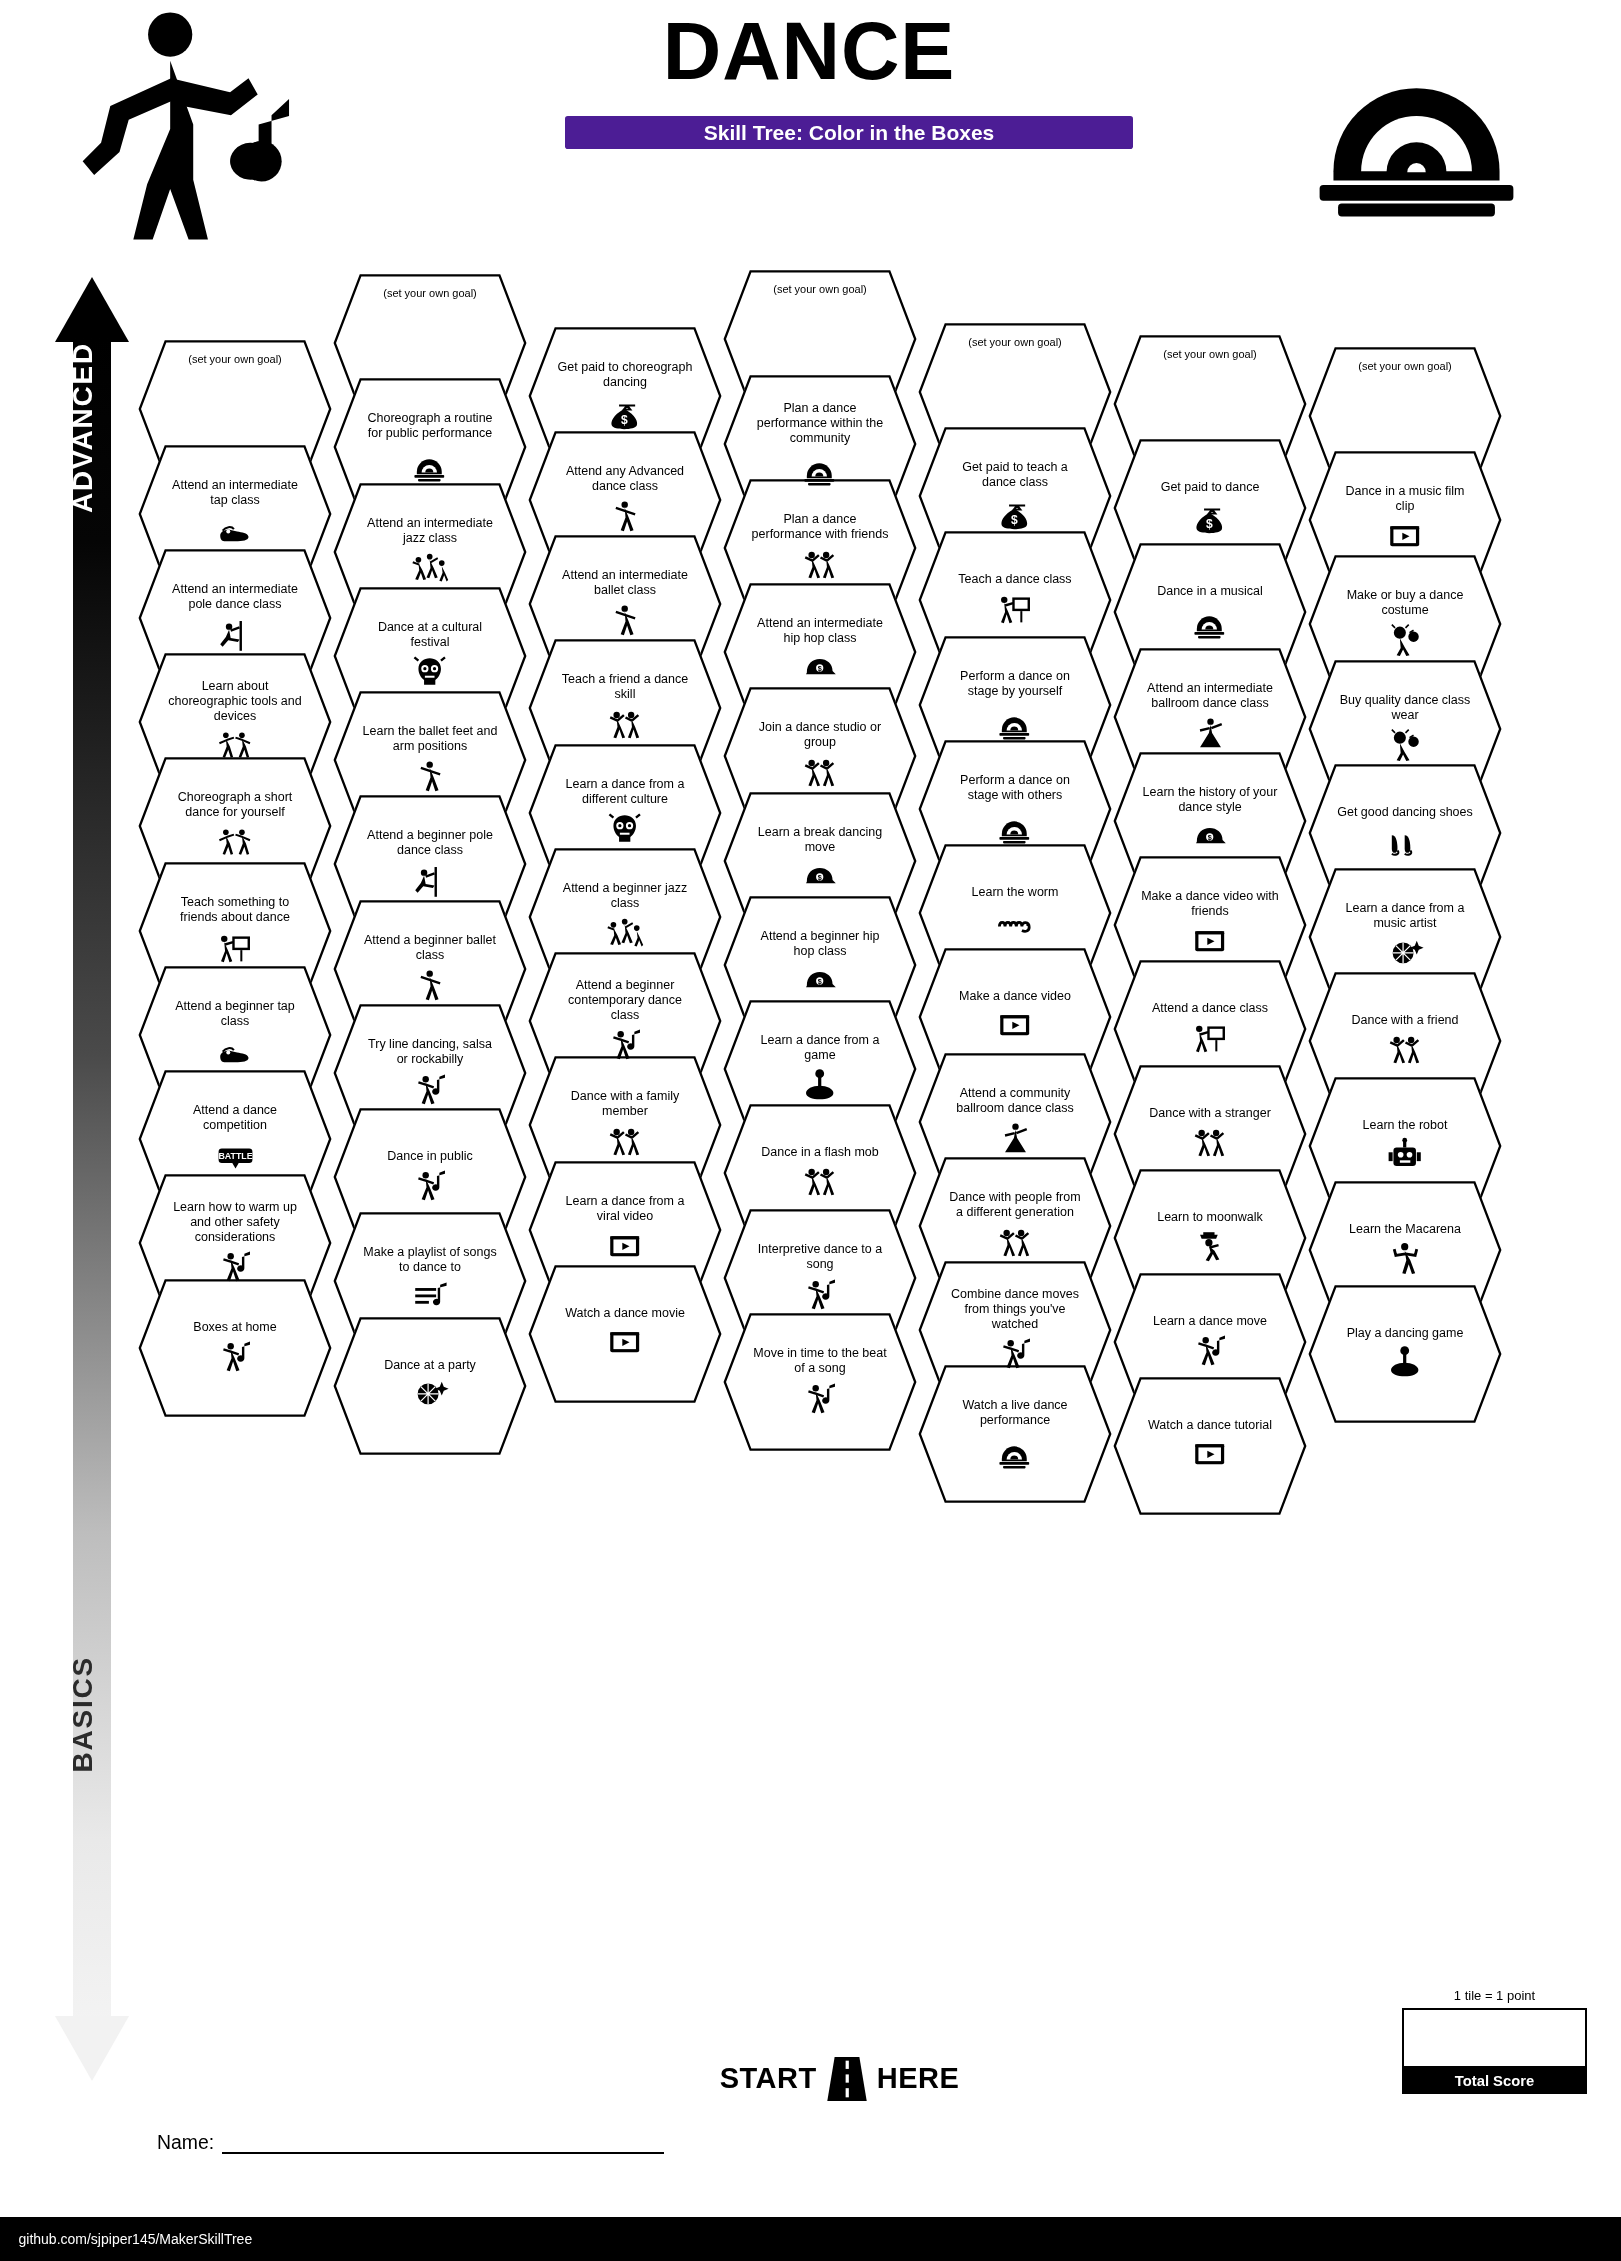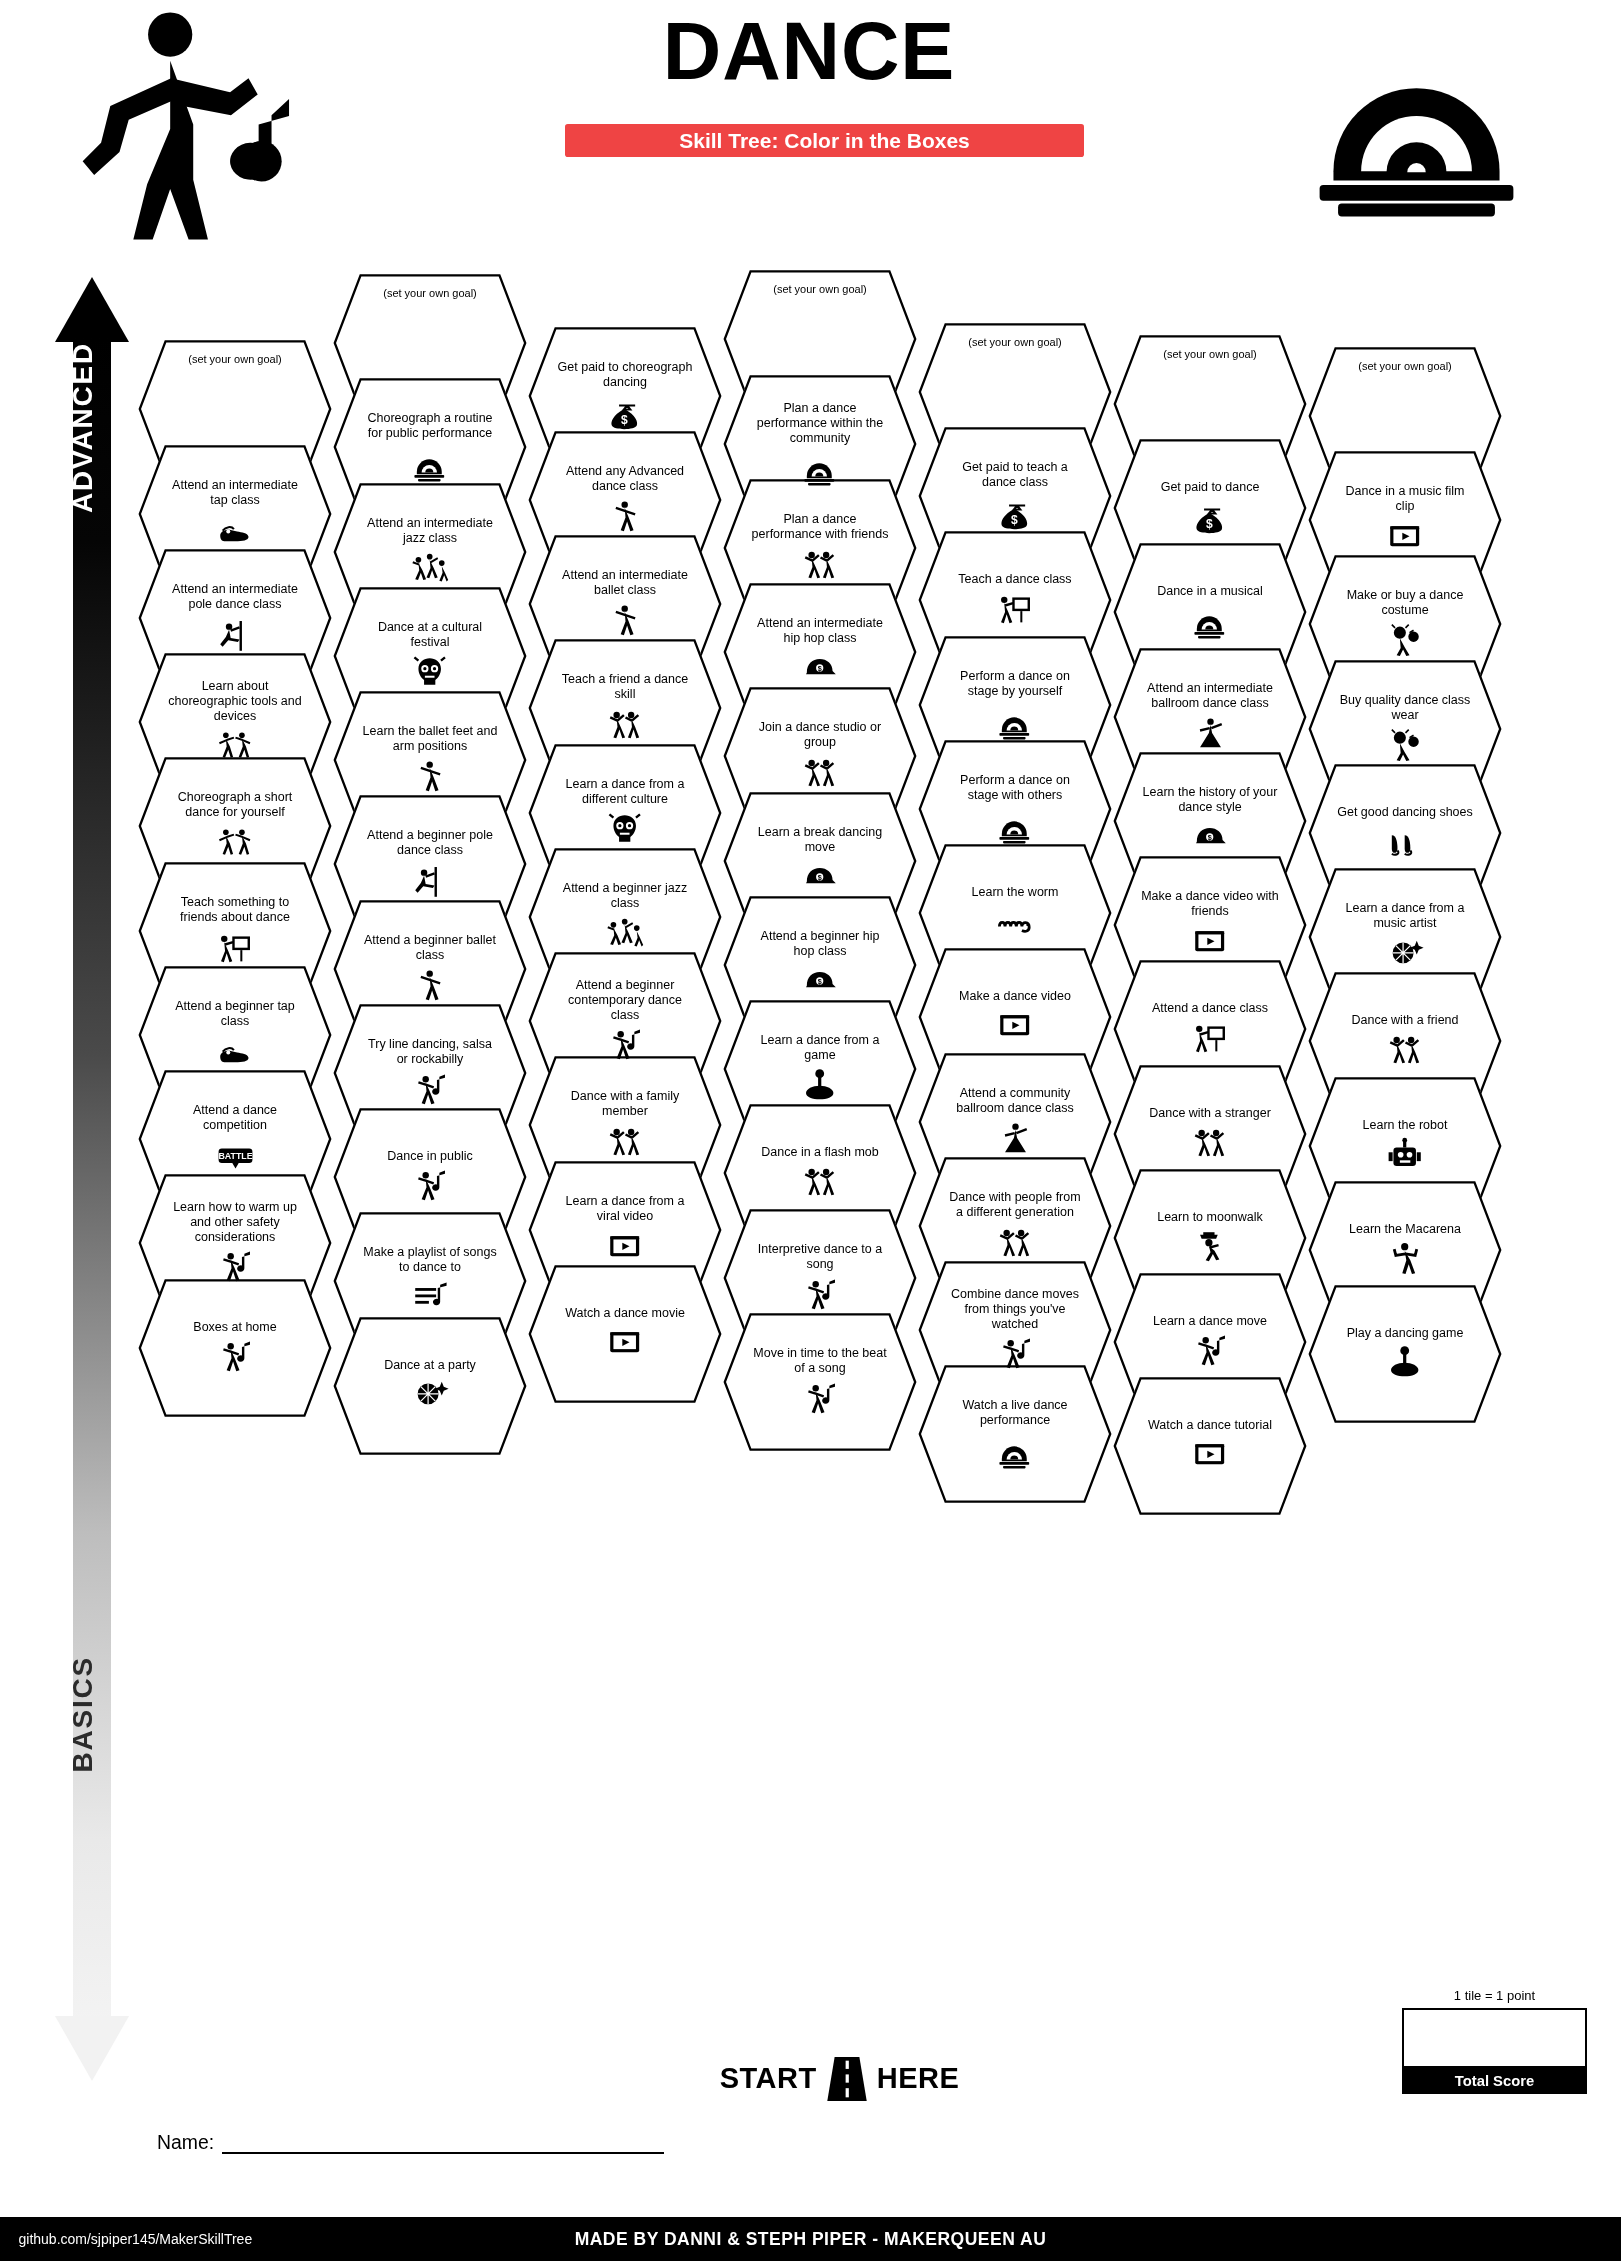--- a/index.html
+++ b/index.html
@@ -12,22 +12,22 @@
   }
   .page{position:relative;width:1621px;height:2261px;}
 
   
   .header{position:absolute;left:0;top:0;width:1621px;height:258px;}
   .title{
     position:absolute;left:544px;top:4.6px;width:530px;
     text-align:center;font-size:81px;font-weight:bold;letter-spacing:0.9px;
   }
   .subtitle-bar{
-    position:absolute;left:565px;top:124px;width:519px;height:33px;
-    background:#ef4444;color:#fff;border-radius:2.8px;
+    position:absolute;left:565px;top:116px;width:568px;height:33px;
+    background:#4c1d95;color:#fff;border-radius:2.8px;
     display:flex;align-items:center;justify-content:center;
     font-size:21px;font-weight:bold;
   }
   .intro{
     position:absolute;left:323px;top:185px;width:973px;
     text-align:center;font-size:14px;line-height:19.4px;
   }
   .dancer-logo{position:absolute;left:55px;top:9.2px;width:258px;height:240px;}
   .arch-logo{position:absolute;left:1301px;top:18.5px;width:231px;height:203px;}
 
@@ -1277,18 +1277,17 @@
     <div class="score-label">Total Score</div>
   </div>
 
   <div class="name-row">
     <div class="name-label">Name:</div>
     <div class="name-line"></div>
   </div>
 
 
   <div class="footer">
-    <div class="footer-center">MADE BY DANNI &amp; STEPH PIPER  -  MAKERQUEEN AU</div>
     <div class="footer-left">github.com/sjpiper145/MakerSkillTree</div>
   </div>
 
 </div>
 
 
 </body></html>

